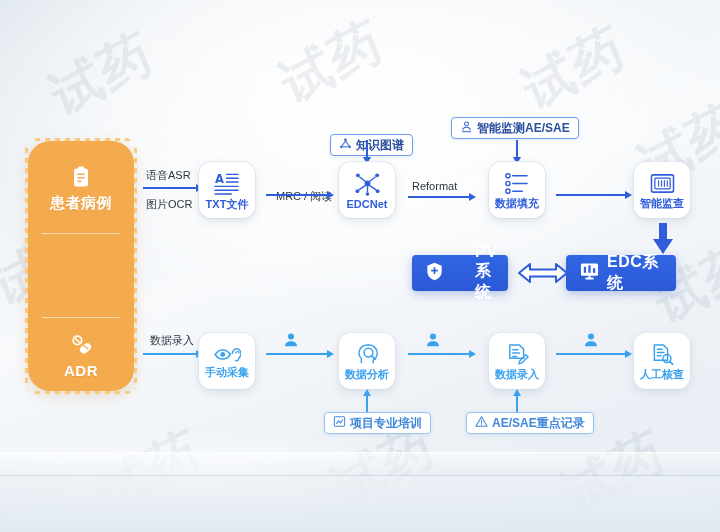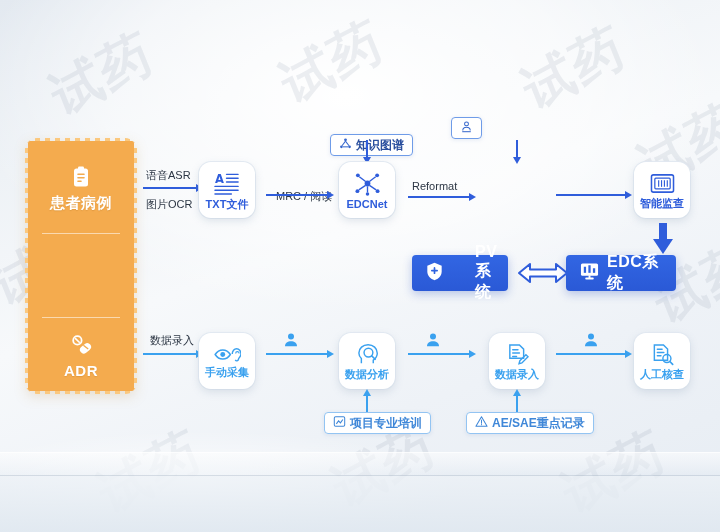--- a/index.html
+++ b/index.html
@@ -36,21 +36,21 @@
   #band-d { top:476px; height:56px;
             background:linear-gradient(180deg, rgba(236,241,246,0.75), rgba(224,232,240,0.9)); }
   #glow-a { position:absolute; left:-60px; top:430px; width:520px; height:110px;
             background:radial-gradient(ellipse at center, rgba(255,255,255,0.9), rgba(255,255,255,0) 70%); }
 
   
   #src-card {
     position: absolute; left: 28px; top: 141px;
     width: 106px; height: 250px;
     background: #f4ab4e;
-    border-radius: 2px;
+    border-radius: 22px;
     box-shadow: 0 4px 14px rgba(190,140,60,0.25);
   }
   #src-card::before {
     content:""; position:absolute; inset:-3px; border-radius:12px;
     background:
       repeating-linear-gradient(90deg, #fbc87e 0 5px, transparent 5px 10px) top/100% 3px no-repeat,
       repeating-linear-gradient(90deg, #fbc87e 0 5px, transparent 5px 10px) bottom/100% 3px no-repeat,
       repeating-linear-gradient(180deg, #fbc87e 0 5px, transparent 5px 10px) left/3px 100% no-repeat,
       repeating-linear-gradient(180deg, #fbc87e 0 5px, transparent 5px 10px) right/3px 100% no-repeat;
   }
@@ -194,20 +194,21 @@
   </div>
 
   <div class="chip" style="left:451px; top:117px;">
     <span>
       <svg viewBox="0 0 14 14" width="13" height="13" fill="none" stroke="#3566cc" stroke-width="1.1">
         <circle cx="7" cy="4.2" r="2.1"></circle>
         <path d="M3 11.2c0-2.2 1.8-3.4 4-3.4s4 1.2 4 3.4"></path>
         <line x1="2.4" y1="12.6" x2="11.6" y2="12.6"></line>
       </svg>
     </span>
+    <span>智能监测AE/SAE</span>
   </div>
 
   <div class="vline deep" style="left:366px; top:140px; height:18px;"></div>
   <div class="ahead d deep" style="left:363px; top:157px;"></div>
   <div class="vline deep" style="left:516px; top:140px; height:18px;"></div>
   <div class="ahead d deep" style="left:513px; top:157px;"></div>
 
   <div class="elabel dark" style="left:146px; top:168px;">语音ASR</div>
   <div class="hline deep" style="left:143px; top:187px; width:54px;"></div>
   <div class="ahead r deep" style="left:196px; top:184px;"></div>
@@ -253,20 +254,33 @@
         <line x1="12" y1="11" x2="5.5" y2="6"></line>
           <line x1="16" y1="11" x2="22.5" y2="6"></line>
         <line x1="12" y1="15" x2="5" y2="19.6"></line>
           <line x1="16" y1="15" x2="23" y2="19.6"></line>
         <line x1="14" y1="16" x2="14" y2="22.3"></line>
       </svg>
     </span>
     <span class="n-lb">EDCNet</span>
   </div>
 
+  <div class="node deep" style="left:489px; top:162px;">
+    <span>
+      <svg viewBox="0 0 26 24" width="25" height="23" fill="none" stroke="#2f5ddb" stroke-width="1.5" stroke-linecap="round">
+        <circle cx="3" cy="4" r="2.2"></circle>
+          <line x1="8" y1="4" x2="23" y2="4"></line>
+        <circle cx="3" cy="12" r="2.2"></circle>
+          <line x1="8" y1="12" x2="23" y2="12"></line>
+        <circle cx="3" cy="20" r="2.2"></circle>
+          <line x1="8" y1="20" x2="18" y2="20"></line>
+      </svg>
+    </span>
+    <span class="n-lb">数据填充</span>
+  </div>
 
   <div class="node deep" style="left:634px; top:162px;">
     <span>
       <svg viewBox="0 0 26 24" width="25" height="23" fill="none" stroke="#2f5ddb" stroke-width="1.6">
         <rect x="1.5" y="3" width="23" height="18" rx="2"></rect>
         <rect x="5" y="6.5" width="16" height="11" rx="1" stroke-width="1.3"></rect>
         <line x1="9" y1="8.5" x2="9" y2="15.5" stroke-width="1.2"></line>
         <line x1="12" y1="8.5" x2="12" y2="15.5" stroke-width="1.2"></line>
         <line x1="15" y1="8.5" x2="15" y2="15.5" stroke-width="1.2"></line>
         <line x1="18" y1="8.5" x2="18" y2="15.5" stroke-width="1.2"></line>

